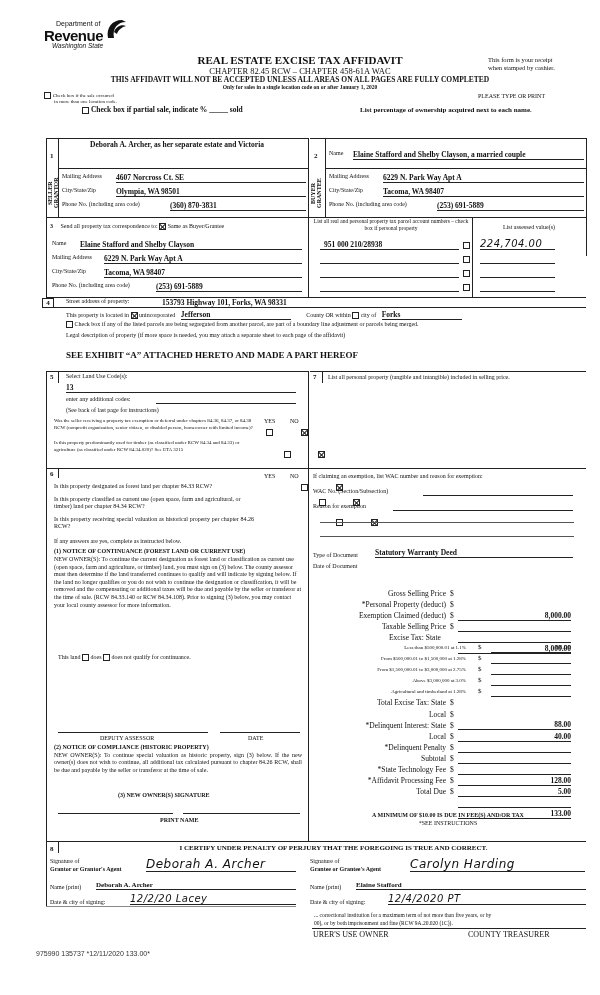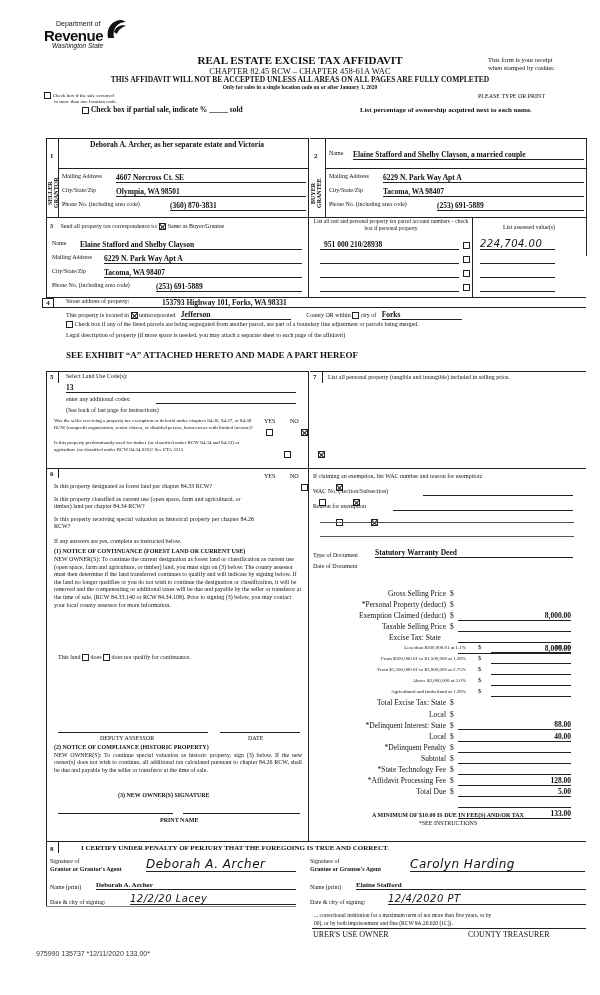--- a/index.html
+++ b/index.html
@@ -375,21 +375,21 @@
   <span class="tax-line">133.00</span>
 </div>
 <div class="abs b small" style="left:310px;top:812px;width:276px;text-align:center;">A MINIMUM OF $10.00 IS DUE IN FEE(S) AND/OR TAX</div>
 <div class="abs small" style="left:310px;top:820px;width:276px;text-align:center;">*SEE INSTRUCTIONS</div>
 
 
 <div class="hline" style="left:46px;top:841px;width:540px;"></div>
 <div class="vline" style="left:46px;top:841px;height:66px;"></div>
 <div class="vline" style="left:58px;top:841px;height:12px;"></div>
 <div class="secnum" style="left:50px;top:845px;">8</div>
-<div class="abs b" style="left:60px;top:844px;width:526px;font-size:7px;padding-left:21px;">I CERTIFY UNDER PENALTY OF PERJURY THAT THE FOREGOING IS TRUE AND CORRECT.</div>
+<div class="abs b" style="left:60px;top:844px;width:526px;text-align:center;font-size:7px;padding-left:21px;">I CERTIFY UNDER PENALTY OF PERJURY THAT THE FOREGOING IS TRUE AND CORRECT.</div>
 
 <div class="abs small" style="left:50px;top:858px;">Signature of</div>
 <div class="abs b small" style="left:50px;top:866px;">Grantor or Grantor's Agent</div>
 <div class="abs hand line" style="left:146px;top:857px;width:150px;font-size:12px;">Deborah A. Archer</div>
 <div class="row small" style="left:50px;top:881px;display:flex;width:246px;align-items:flex-end;">
   <span style="width:46px;">Name (print)</span>
   <span class="fv line" style="flex:1;font-size:7px;">Deborah A. Archer</span>
 </div>
 <div class="row small" style="left:50px;top:893px;display:flex;width:246px;align-items:flex-end;">
   <span style="width:80px;">Date &amp; city of signing:</span>

